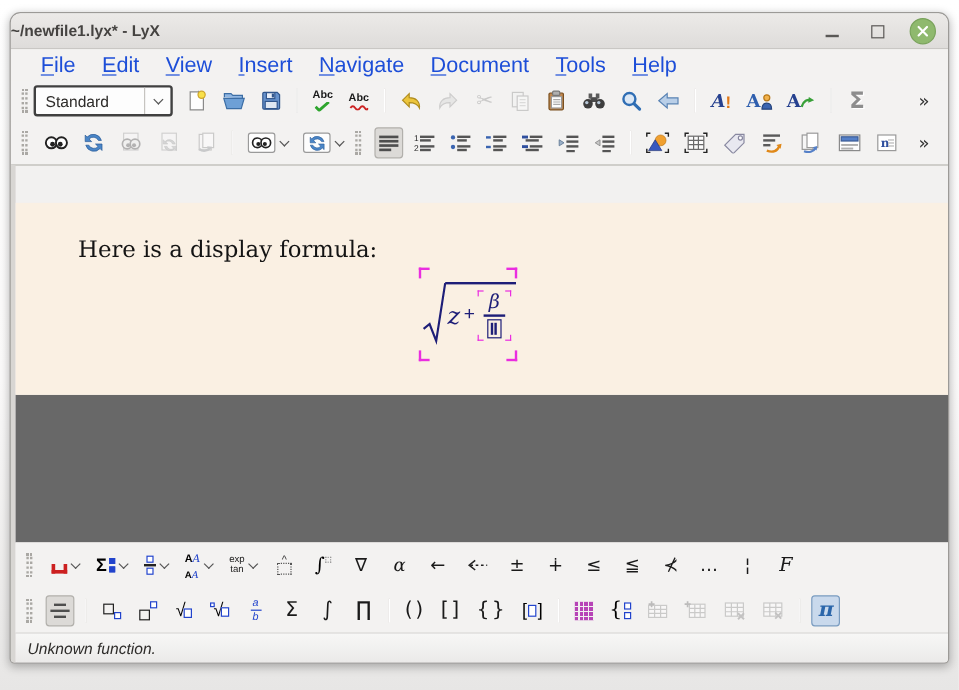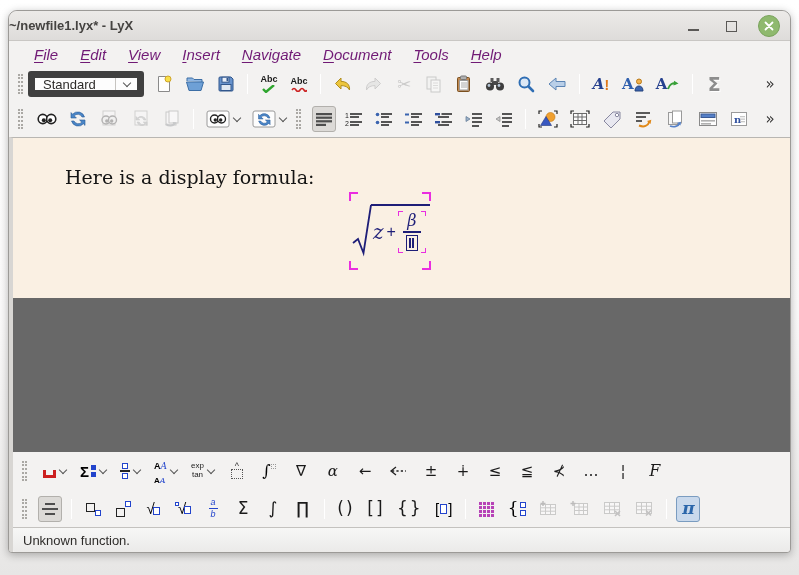--- a/index.html
+++ b/index.html
@@ -23,36 +23,36 @@
     display:flex; align-items:center; justify-content:flex-start; }
   .title{ font-size:13px; font-weight:bold; color:#454341; }
   .win-controls{ position:absolute; right:10px; top:0; height:30px; display:flex; align-items:center; gap:16px; }
   .wc-btn{ width:22px; height:22px; display:flex; align-items:center; justify-content:center; }
   .min-glyph{ width:11px; height:2px; background:#5a5856; margin-top:8px;}
   .max-glyph{ width:11px; height:11px; border:1.5px solid #5a5856; background:transparent;}
   .close-circle{ width:22px; height:22px; border-radius:50%; background:#8fb96e; border:1px solid #7aa35c;
     display:flex; align-items:center; justify-content:center; }
   
   .menubar{ height:26px; flex:0 0 26px; background:#f3f2f1; display:flex; align-items:center; padding-left:14px; }
-  .menu-item{ font-size:15px; color:#701a75; padding:3px 11px; border-radius:3px;font-style:italic; }
+  .menu-item{ font-size:18px; color:#1d4ed8; padding:3px 11px; border-radius:3px; }
   .menu-item u{ text-underline-offset:2px; }
   
   .toolbar{ background:#f3f2f1; display:flex; align-items:center; padding:0 8px 0 8px; }
   .tb1{ height:34px; flex:0 0 34px; }
   .tb2{ height:36px; flex:0 0 36px; }
   .tb-buttons{ display:flex; align-items:center; gap:6px; flex:1; }
   .handle{ width:5px; height:20px; border-left:2px dotted #aaa8a4; border-right:2px dotted #aaa8a4; margin:0 5px 0 1px; flex:0 0 auto;}
   .sep{ width:1px; height:20px; background:#c6c4c0; border-right:1px solid #ffffff; margin:0 3px; flex:0 0 auto;}
   .tbtn{ min-width:24px; height:26px; padding:0 2px; display:flex; align-items:center; justify-content:center;
     border-radius:3px; border:1px solid transparent; flex:0 0 auto; gap:1px;}
   .tbtn.disabled{ opacity:.45; filter:grayscale(.9); }
   .tbtn.pressed{ background:#dcdad7; border:1px solid #b2b0ac; }
   .tbtn.active{ background:#c9d9ec; border:1px solid #7a9cc0; }
   .tbtn.ml-auto{ margin-left:auto; }
-  .combo{ width:116px; height:26px; background:#fdfdfd; border:7px solid #404040; border-radius:3px;
+  .combo{ width:116px; height:26px; background:#fdfdfd; border:2px solid #404040; border-radius:3px;
     display:flex; align-items:center; margin-right:8px; flex:0 0 auto;}
   .combo-label{ flex:1; font-size:13px; color:#2e2c2a; padding-left:8px; }
   .combo-btn{ width:22px; height:100%; border-left:1px solid #c6c4c0; display:flex; align-items:center; justify-content:center;}
   .dd{ width:6px; height:6px; border-right:1.5px solid #555; border-bottom:1.5px solid #555; transform:rotate(45deg); margin-top:-3px; flex:0 0 auto;}
   .tbtn .dd{ margin-left:3px; }
   .row{ display:flex; align-items:center; }
   .col{ display:flex; flex-direction:column; }
   .g{ font-size:15px; color:#1a1a1a; line-height:1; font-family:"DejaVu Sans",sans-serif;}
   .g.big{ font-size:17px; }
   .g.sp{ letter-spacing:2px; }
@@ -70,21 +70,21 @@
   .bluebox.solid{ background:#2244cc; width:5px; height:5px;}
   .fn{ font-size:8px; line-height:1.1; color:#1a1a1a; }
   .kbox{ display:inline-block; width:9px; height:9px; border:1.4px solid #222;}
   .supsub{ display:flex; align-items:flex-start; }
   .matgrid{ display:inline-block; width:16px; height:16px; background-color:#b743b7;
     background-image:repeating-linear-gradient(0deg,transparent 0 3px,#f1f0ef 3px 4px),
                      repeating-linear-gradient(90deg,transparent 0 3px,#f1f0ef 3px 4px);}
   .pi-g{ font-family:"DejaVu Serif",serif; font-style:italic; font-weight:bold; font-size:17px; color:#2b66aa; line-height:1;}
   
   .workarea{ flex:1; border-top:1px solid #b8b6b2; border-left:4px solid #d8d6d3; display:flex; flex-direction:column; }
-  .doc-area{ height:160px; flex:0 0 160px; background:#faf0e3; position:relative; }
+  .doc-area{ height:160px; flex:0 0 160px; background:#faf0e3; position:relative;margin-top:31px; }
   .canvas-gray{ flex:1; background:#686868; }
   .doc-par{ position:absolute; left:52px; top:28px; font-family:"DejaVu Serif",serif; font-size:19px; color:#141414; }
   
   .math-inset{ position:absolute; left:336px; top:54px; width:82px; height:78px; }
   .cm{ position:absolute; width:9px; height:9px; }
   .cm.tl{ top:0; left:0; border-top:2px solid #ea2de0; border-left:2px solid #ea2de0;}
   .cm.tr{ top:0; right:0; border-top:2px solid #ea2de0; border-right:2px solid #ea2de0;}
   .cm.bl{ bottom:0; left:0; border-bottom:2px solid #ea2de0; border-left:2px solid #ea2de0;}
   .cm.br{ bottom:0; right:0; border-bottom:2px solid #ea2de0; border-right:2px solid #ea2de0;}
   .formula{ position:absolute; left:3px; top:9px; display:flex; align-items:flex-start; color:#1e1e78;}
@@ -103,21 +103,21 @@
   .fc.tr{ top:0; right:-1px; border-top:1.5px solid #ea2de0; border-right:1.5px solid #ea2de0;}
   .fc.bl{ bottom:0; left:-1px; border-bottom:1.5px solid #ea2de0; border-left:1.5px solid #ea2de0;}
   .fc.br{ bottom:0; right:-1px; border-bottom:1.5px solid #ea2de0; border-right:1.5px solid #ea2de0;}
   
   .mtb1{ height:38px; flex:0 0 38px; }
   .mtb2{ height:37px; flex:0 0 37px; }
   .mtb1 .tb-buttons{ gap:8px; }
   .mtb2 .tb-buttons{ gap:6px; }
   .statusbar{ height:25px; flex:0 0 25px; background:linear-gradient(#f7f7f6,#ebeae9);
     border-top:1px solid #c4c2bf; display:flex; align-items:center; padding-left:10px;
-    border-radius:0 0 3px 3px;}
+    border-radius:0 0 3px 3px;font-style:italic;}
   .status-msg{ font-size:13px; color:#2e2c2a; }
 </style>
 </head>
 <body>
 
 <div class="window">
 
   <div class="titlebar">
     <span class="title">~/newfile1.lyx* - LyX</span>
     <div class="win-controls">

